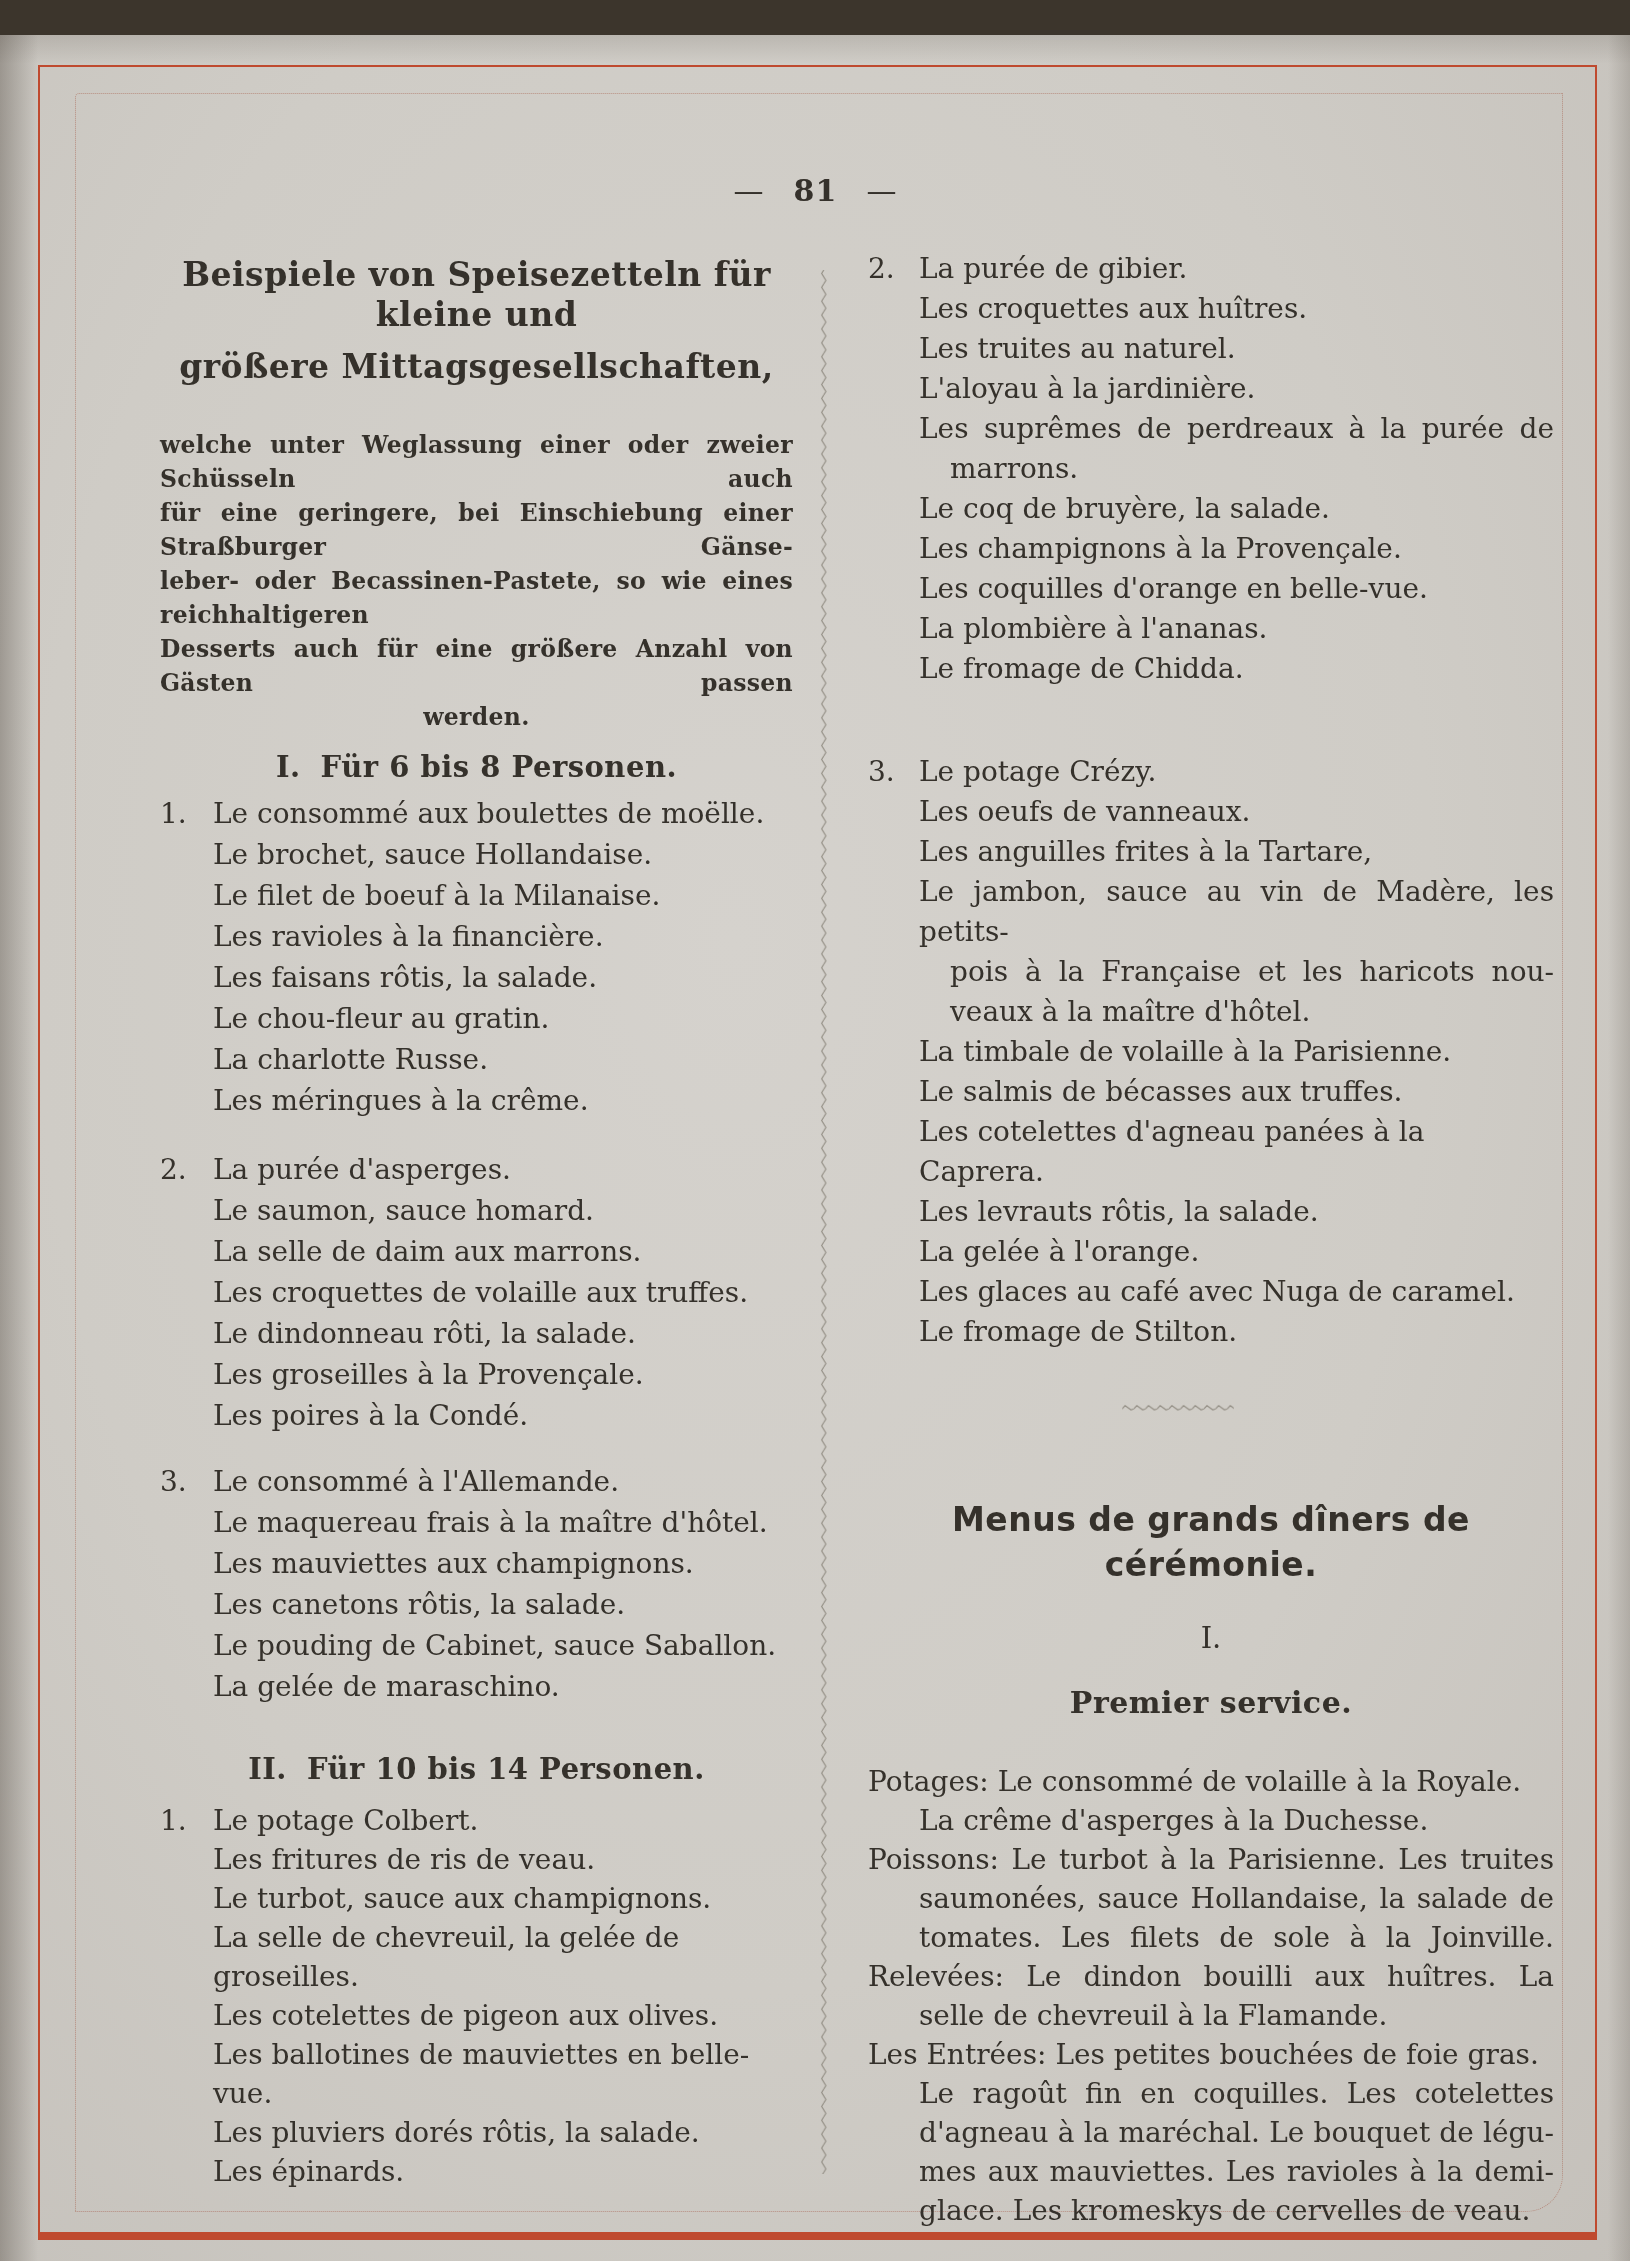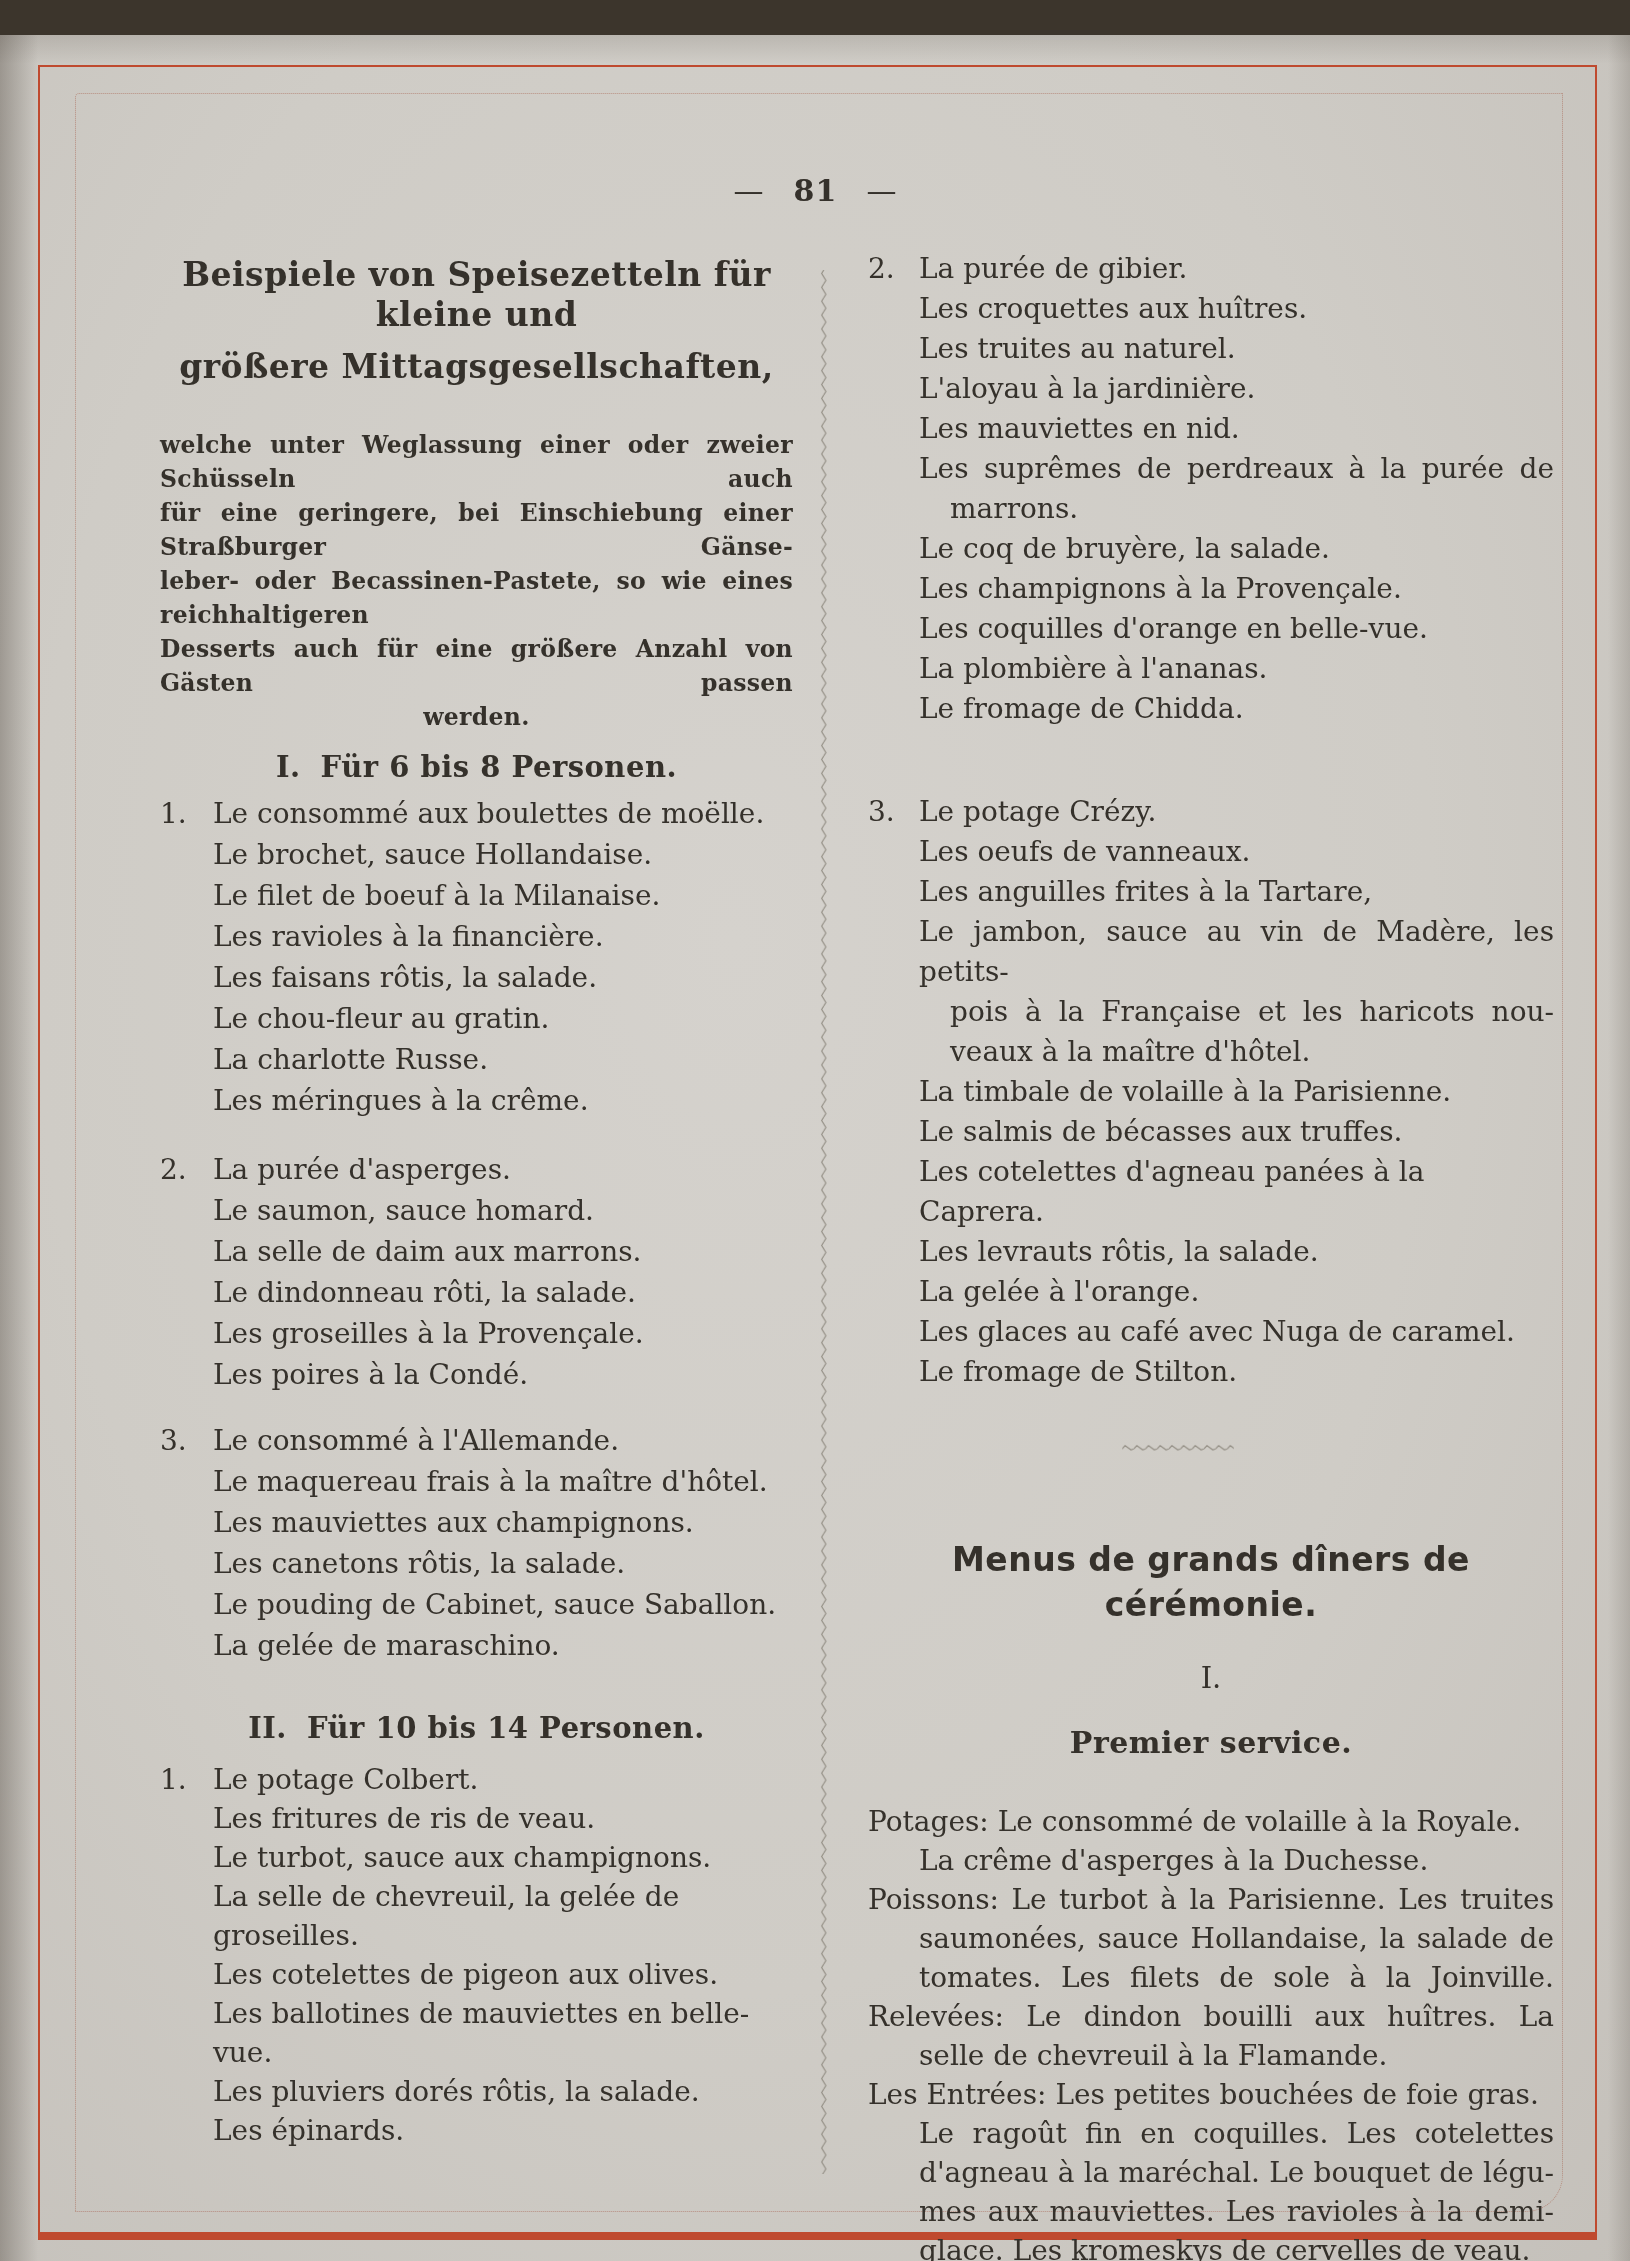--- a/index.html
+++ b/index.html
@@ -130,20 +130,21 @@
       <div class="line">Le chou-fleur au gratin.</div>
       <div class="line">La charlotte Russe.</div>
       <div class="line">Les méringues à la crême.</div>
     </div>
 
     <div class="menu m2">
       <span class="mnum">2.</span>
       <div class="line">La purée d'asperges.</div>
       <div class="line">Le saumon, sauce homard.</div>
       <div class="line">La selle de daim aux marrons.</div>
+      <div class="line">Les croquettes de volaille aux truffes.</div>
       <div class="line">Le dindonneau rôti, la salade.</div>
       <div class="line">Les groseilles à la Provençale.</div>
       <div class="line">Les poires à la Condé.</div>
     </div>
 
     <div class="menu m3">
       <span class="mnum">3.</span>
       <div class="line">Le consommé à l'Allemande.</div>
       <div class="line">Le maquereau frais à la maître d'hôtel.</div>
       <div class="line">Les mauviettes aux champignons.</div>
@@ -172,21 +173,20 @@
   </div>
 
   <div class="col-right">
 
     <div class="menu">
       <span class="mnum">2.</span>
       <div class="line">La purée de gibier.</div>
       <div class="line">Les croquettes aux huîtres.</div>
       <div class="line">Les truites au naturel.</div>
       <div class="line">L'aloyau à la jardinière.</div>
-      <div class="line">Les mauviettes en nid.</div>
       <div class="line just">Les suprêmes de perdreaux à la purée de</div>
       <div class="line cont">marrons.</div>
       <div class="line">Le coq de bruyère, la salade.</div>
       <div class="line">Les champignons à la Provençale.</div>
       <div class="line">Les coquilles d'orange en belle-vue.</div>
       <div class="line">La plombière à l'ananas.</div>
       <div class="line">Le fromage de Chidda.</div>
     </div>
 
     <div class="menu rm3">

